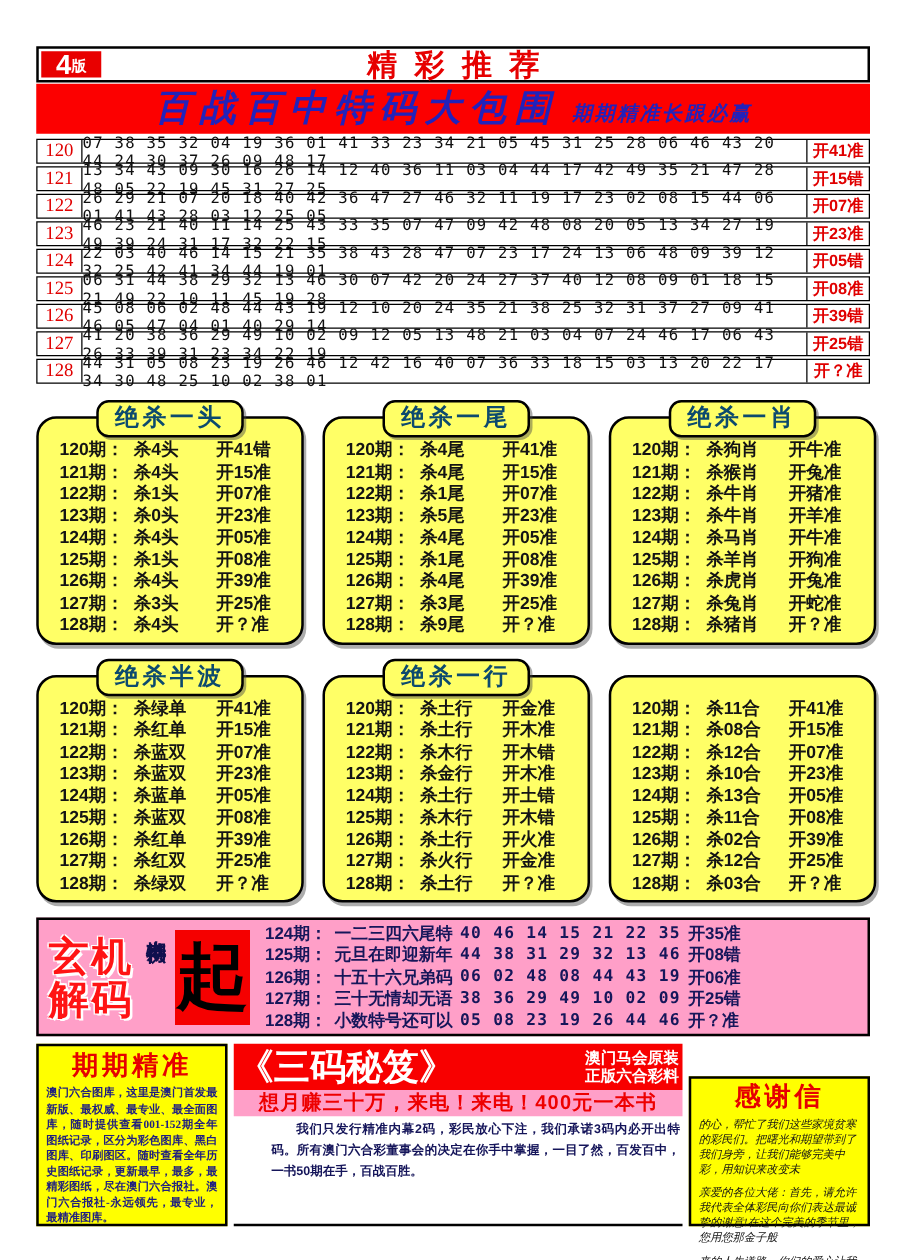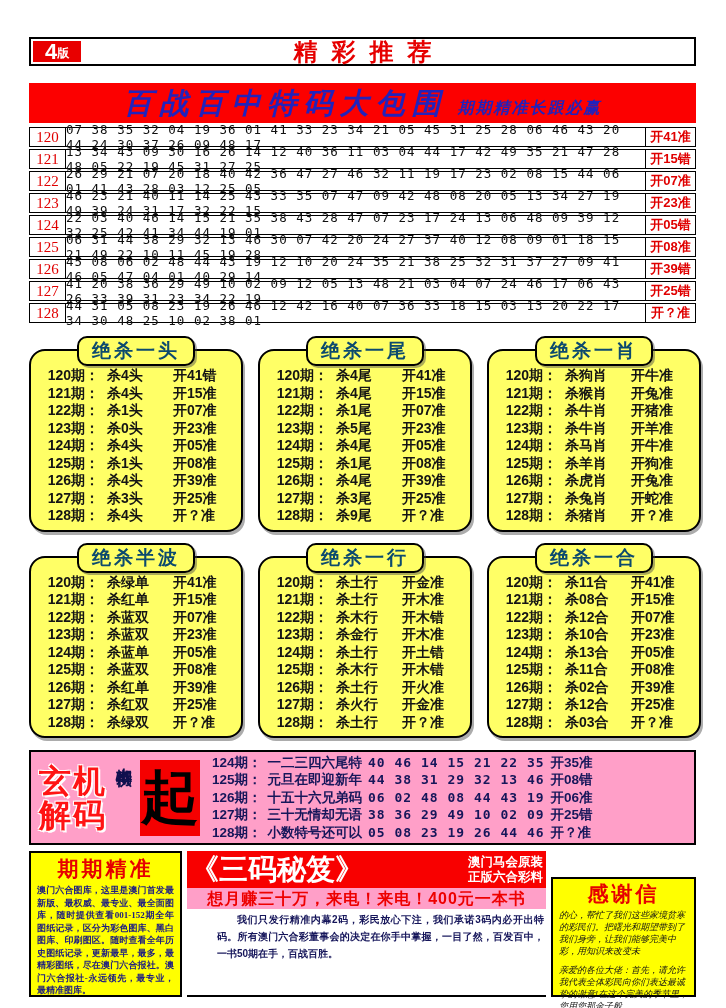--- a/index.html
+++ b/index.html
@@ -10,21 +10,21 @@
   
   .header-bar { height:29px; border:2px solid #000; background:#fff; position:relative;
     display:flex; align-items:center; justify-content:center; }
   .edition { position:absolute; left:2px; top:2px; bottom:2px; width:48px; background:#E80000;
     color:#fff; display:flex; align-items:center; justify-content:center; }
   .edition .num { font-size:22px; font-weight:bold; }
   .edition .ban { font-size:12px; font-weight:bold; margin-top:4px; }
   .page-title { color:#E60000; font-size:24px; font-weight:bold; letter-spacing:14px; text-indent:14px; }
 
   
-  .banner { margin-top:17px; height:40px; background:#FC0000; display:flex; align-items:baseline;
+  .banner { margin-top:1px; height:40px; background:#FC0000; display:flex; align-items:baseline;
     justify-content:center; gap:10px; padding-top:2px; }
   .banner .big { color:#2222BB; font-size:29px; font-weight:bold; font-style:italic; letter-spacing:7px; line-height:36px;}
   .banner .small { color:#2222BB; font-size:16px; font-weight:bold; font-style:italic; letter-spacing:2px; }
 
   
   .main-table { margin-top:4px; }
   .mrow { display:flex; border:1px solid #000; background:#fff; margin-top:2px; height:20px; align-items:stretch; }
   .mrow .period { width:36px; color:#E00000; font-size:15px; font-family:"Liberation Serif",serif;
     border-right:1px solid #000; display:flex; align-items:center; justify-content:center; }
   .mrow .nums { flex:1; display:flex; align-items:center; justify-content:center;
@@ -453,21 +453,20 @@
 
         <div class="krow">
           <span class="kp">128期：</span>
           <span class="kk">杀土行</span>
           <span class="kr">开？准</span>
         </div>
 
     </div>
 
     <div class="kill-box">
-      <div class="kill-tab">绝杀一合</div>
 
         <div class="krow">
           <span class="kp">120期：</span>
           <span class="kk">杀11合</span>
           <span class="kr">开41准</span>
         </div>
 
         <div class="krow">
           <span class="kp">121期：</span>
           <span class="kk">杀08合</span>

